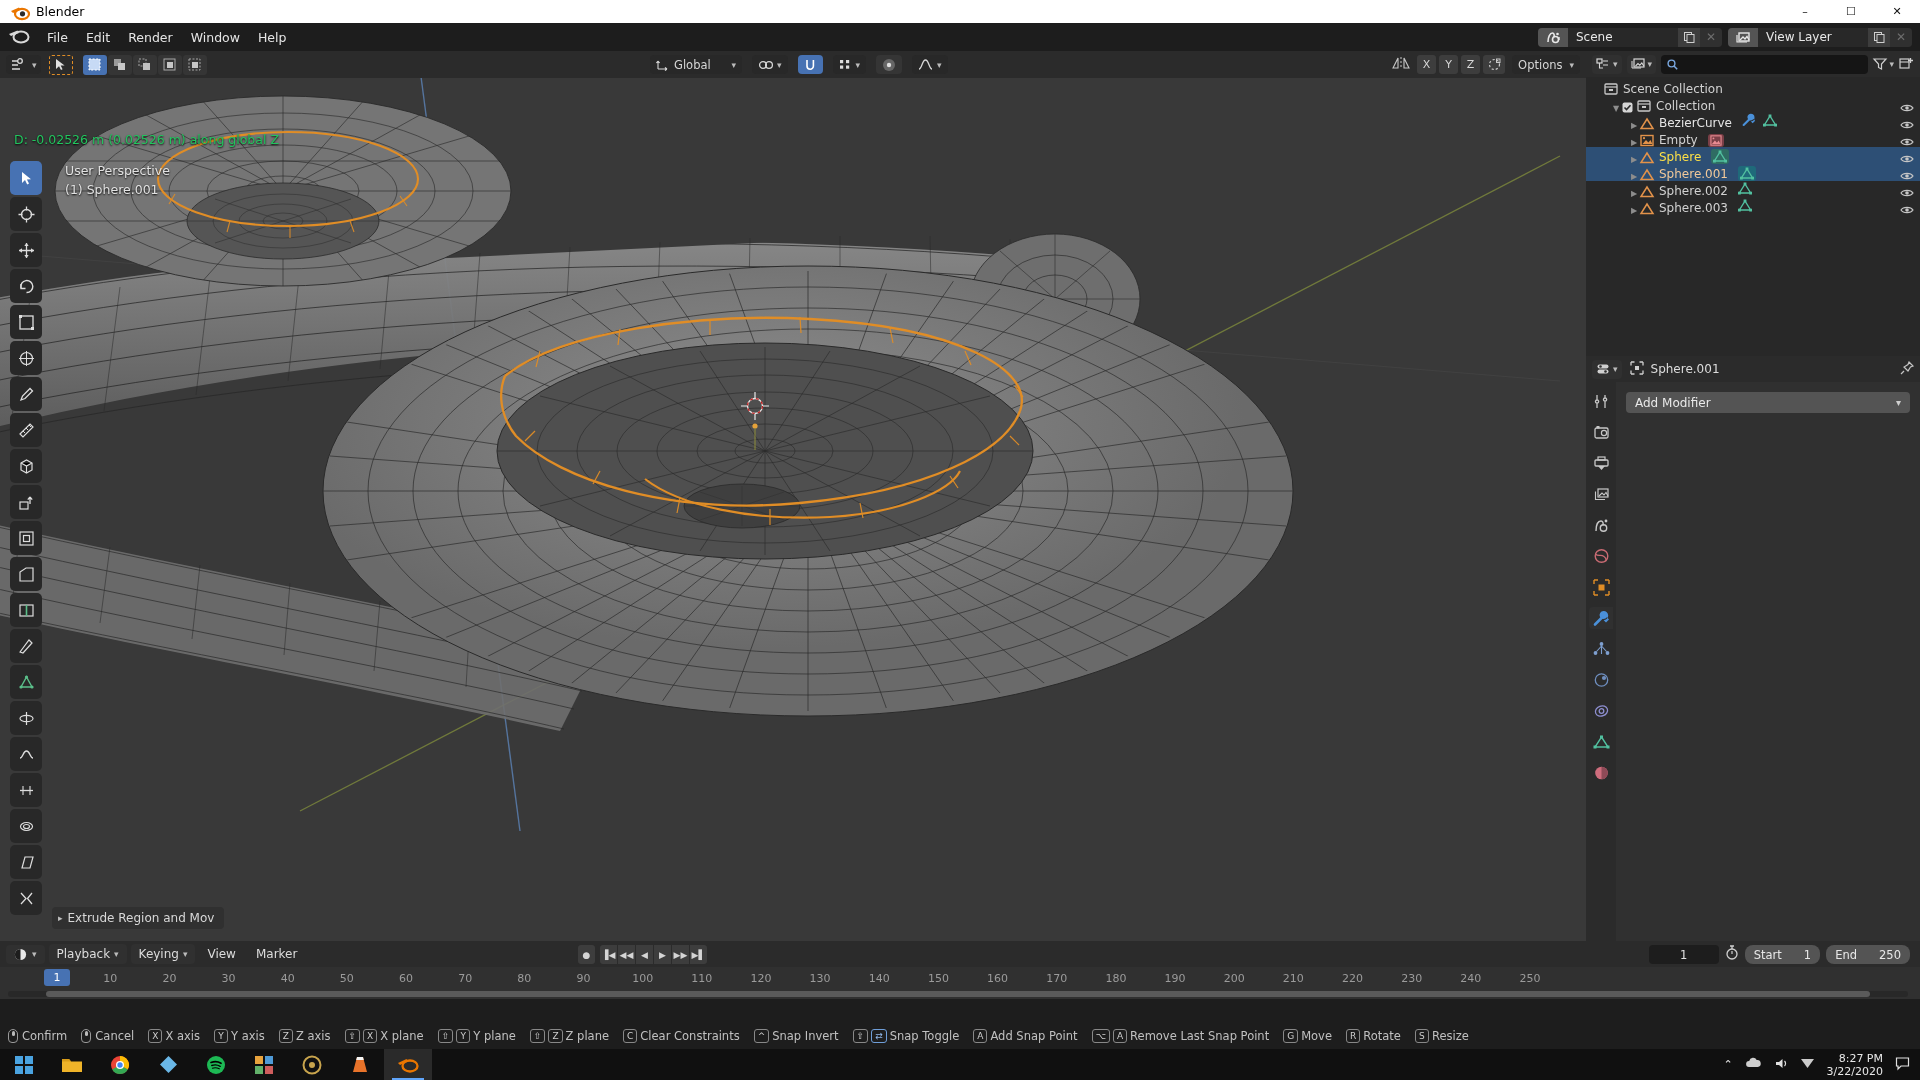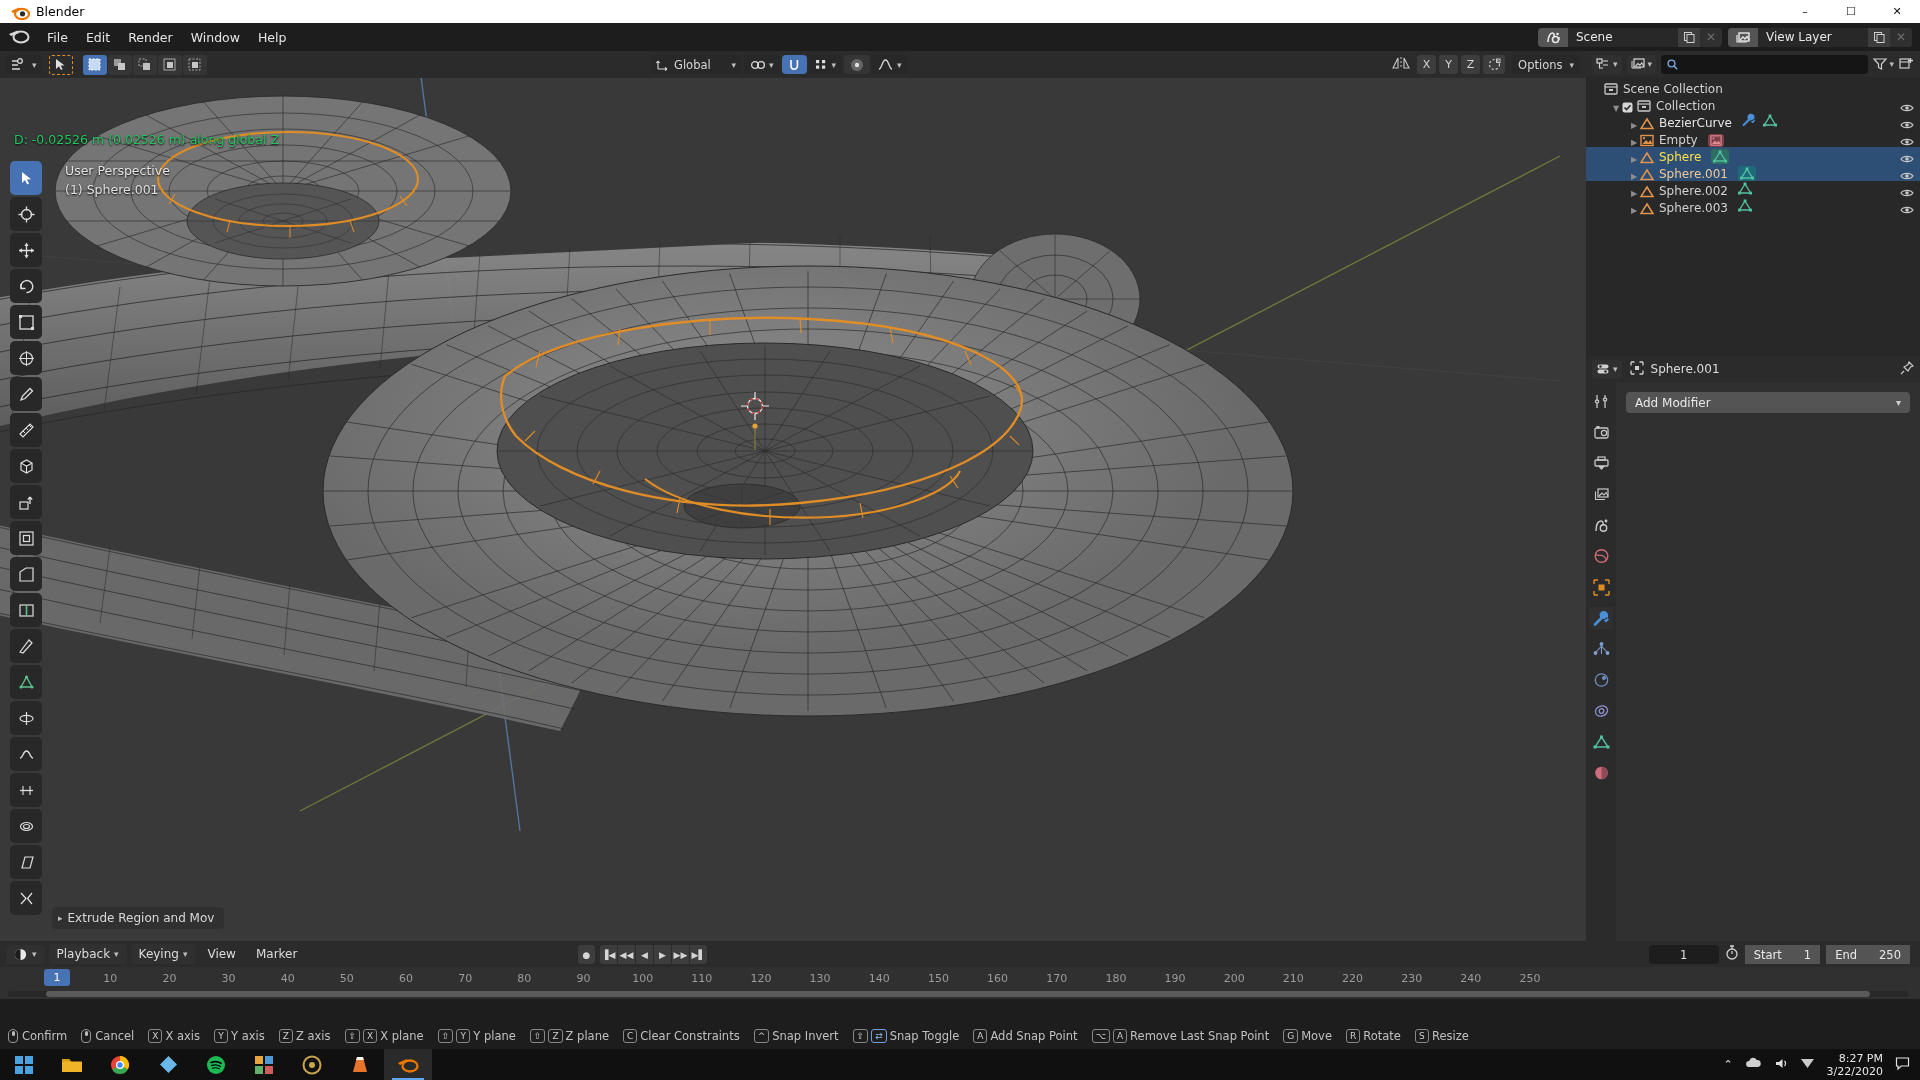--- a/index.html
+++ b/index.html
@@ -47,21 +47,21 @@
   .vp-btn { height:19px; background:#282828; border-radius:4px; display:flex;
     align-items:center; padding:0 6px; gap:4px; color:#d6d6d6; font-size:11.5px; }
   .sel-grp { display:flex; gap:1px; margin-left:10px; }
   .sel-item { width:24px; height:20px; background:#353535; display:flex;
     align-items:center; justify-content:center; border-radius:3px; }
   .sel-item.active { background:#4772b3; }
   .sel-cursor { width:24px; height:20px; border:1.5px dashed #e08d26;
     border-radius:3px; display:flex; align-items:center; justify-content:center;
     margin-left:8px; }
   #vp-header-center { position:absolute; left:650px; top:4px; display:flex;
-    align-items:center; gap:2px; }
+    align-items:center; gap:10px; }
   #vp-header-right { position:absolute; right:6px; top:4px; display:flex;
     align-items:center; gap:3px; }
   .axis-btn { width:19px; height:19px; background:#3d3d3d; color:#d8d8d8;
     font-size:11px; display:flex; align-items:center; justify-content:center;
     border-radius:3px; }
 
   
   #vp-op-text { position:absolute; left:14px; top:81px; font-size:12.5px;
     color:#22c55e; text-shadow:0 1px 2px #000; }
   #vp-info { position:absolute; left:65px; top:110px; font-size:12.5px;
@@ -135,21 +135,21 @@
   #tl-playgrp { position:absolute; left:578px; top:4px; display:flex;
     align-items:center; gap:5px; }
   .pbtn { width:17px; height:19px; background:#3d3d3d; display:flex;
     align-items:center; justify-content:center; color:#d5d5d5; font-size:9px; }
   .pgrp { display:flex; gap:1px; border-radius:3px; overflow:hidden; }
   #tl-right { position:absolute; right:10px; top:4px; display:flex;
     align-items:center; gap:6px; }
   .numfield { height:19px; background:#1d1d1d; border-radius:4px; color:#e0e0e0;
     font-size:11.5px; display:flex; align-items:center; justify-content:center;
     padding:0 10px; min-width:70px; }
-  .numfield2 { height:19px; background:#545454; border-radius:0; color:#e8e8e8;
+  .numfield2 { height:19px; background:#545454; border-radius:8px; color:#e8e8e8;
     font-size:11.5px; display:flex; align-items:center; gap:22px; padding:0 9px; }
   #tl-ruler { position:absolute; left:0; top:26px; width:1920px; height:22px; }
   .tick { position:absolute; top:5px; font-size:11px; color:#9b9b9b;
     transform:translateX(-50%); }
   #playhead { position:absolute; top:2px; width:26px; height:17px;
     background:#4772b3; border-radius:3px; color:#fff; font-size:11px;
     display:flex; align-items:center; justify-content:center;
     transform:translateX(-50%); }
   #tl-scroll { position:absolute; left:8px; top:50px; width:1900px; height:6px;
     background:#282828; border-radius:3px; }

